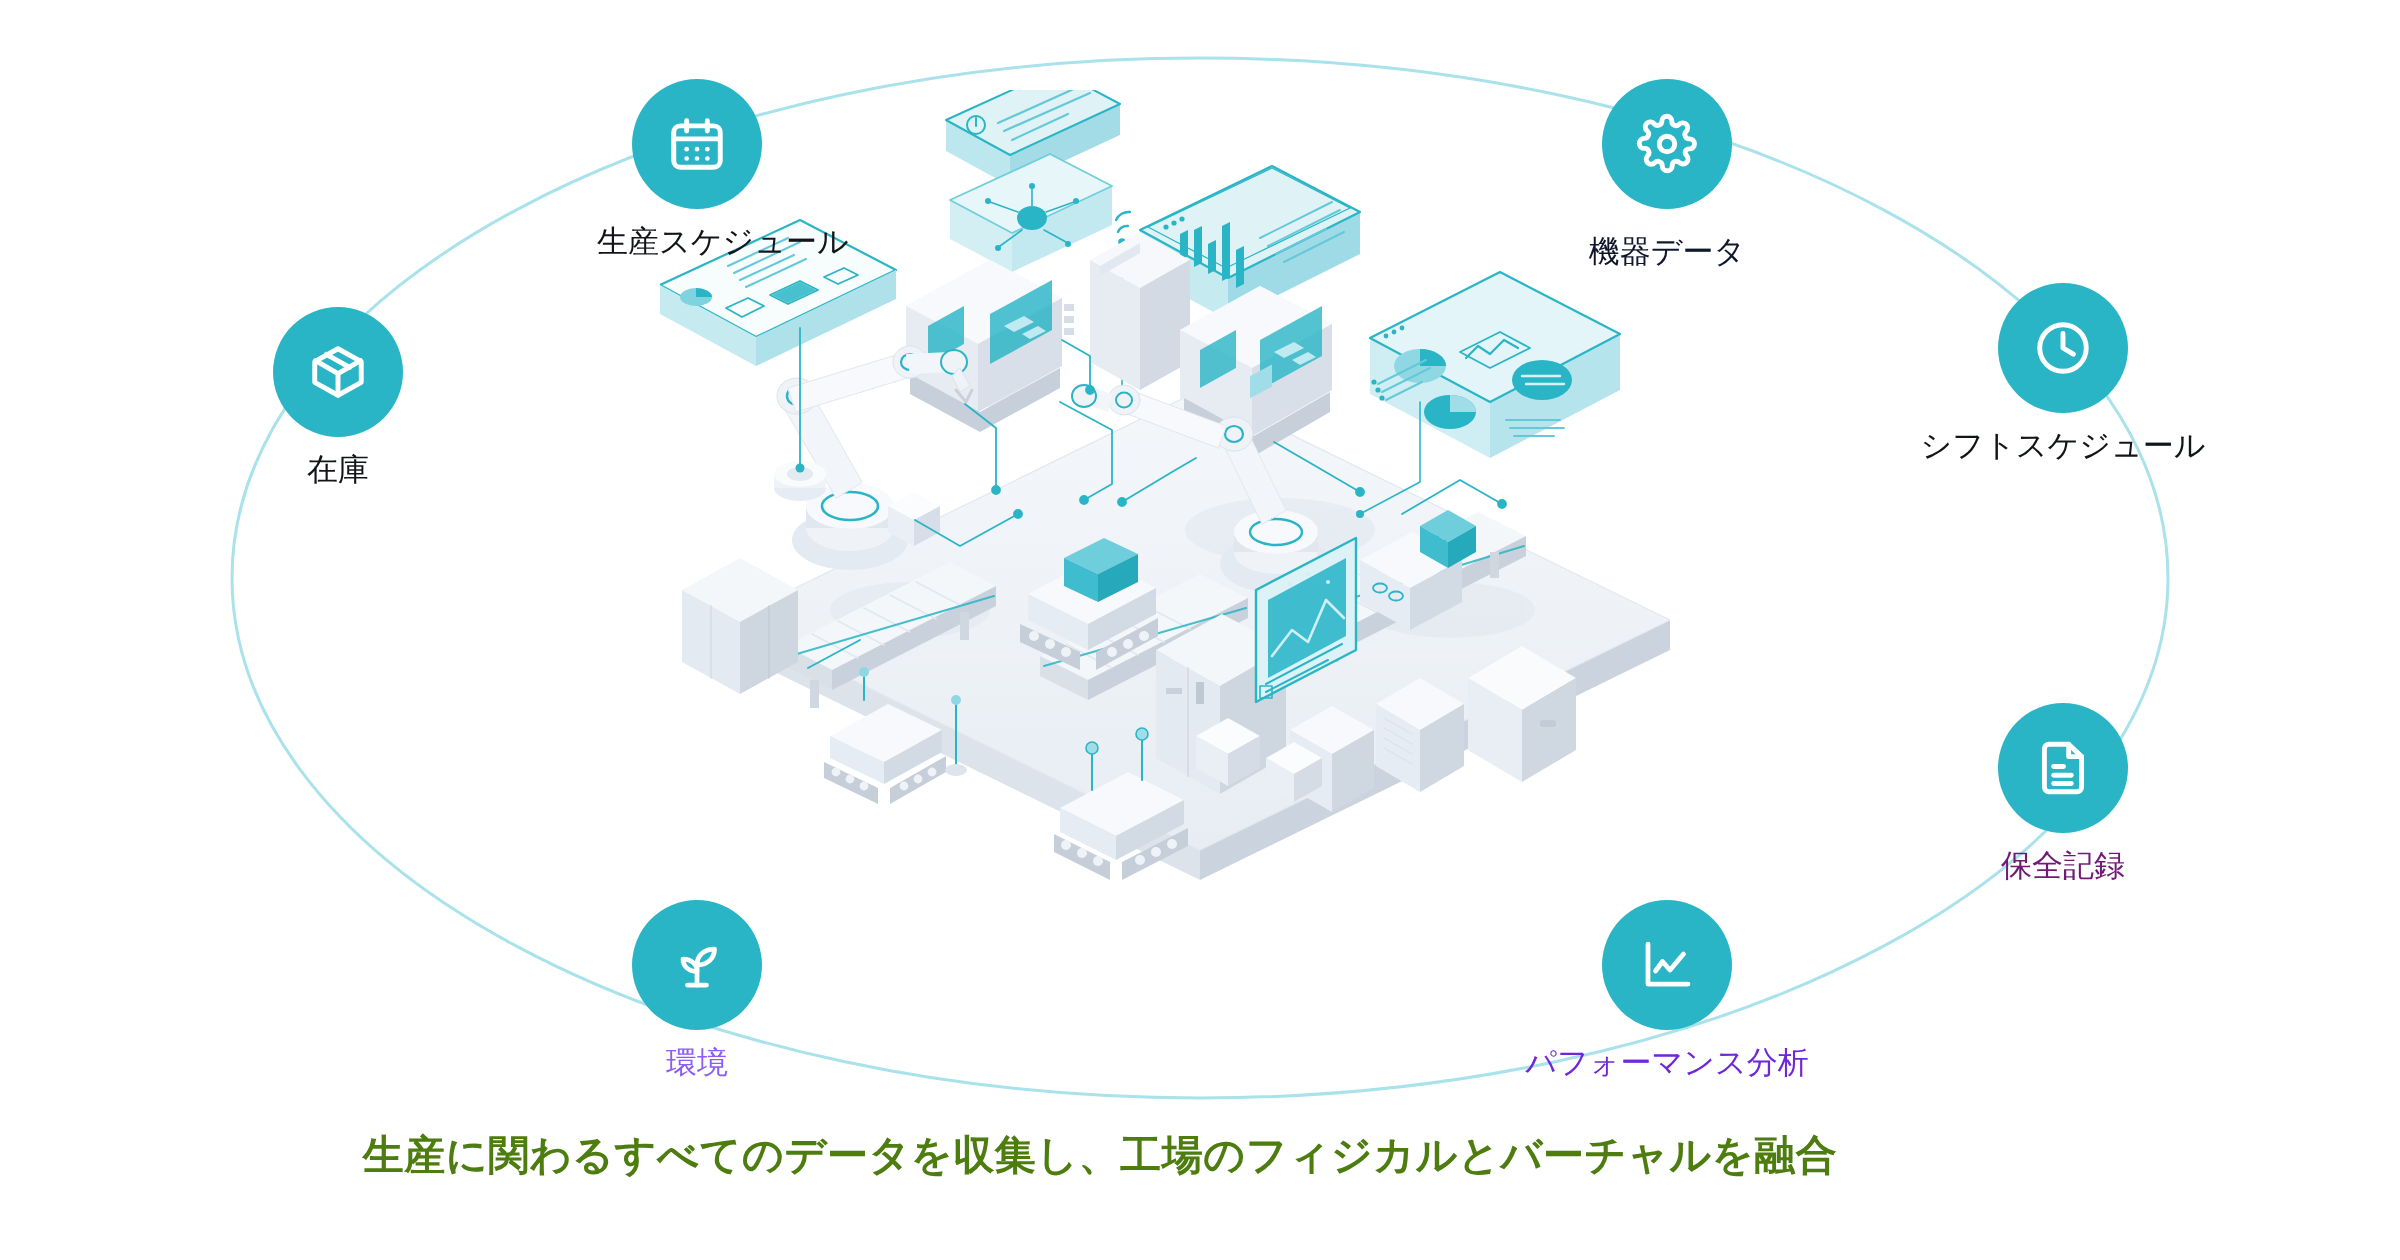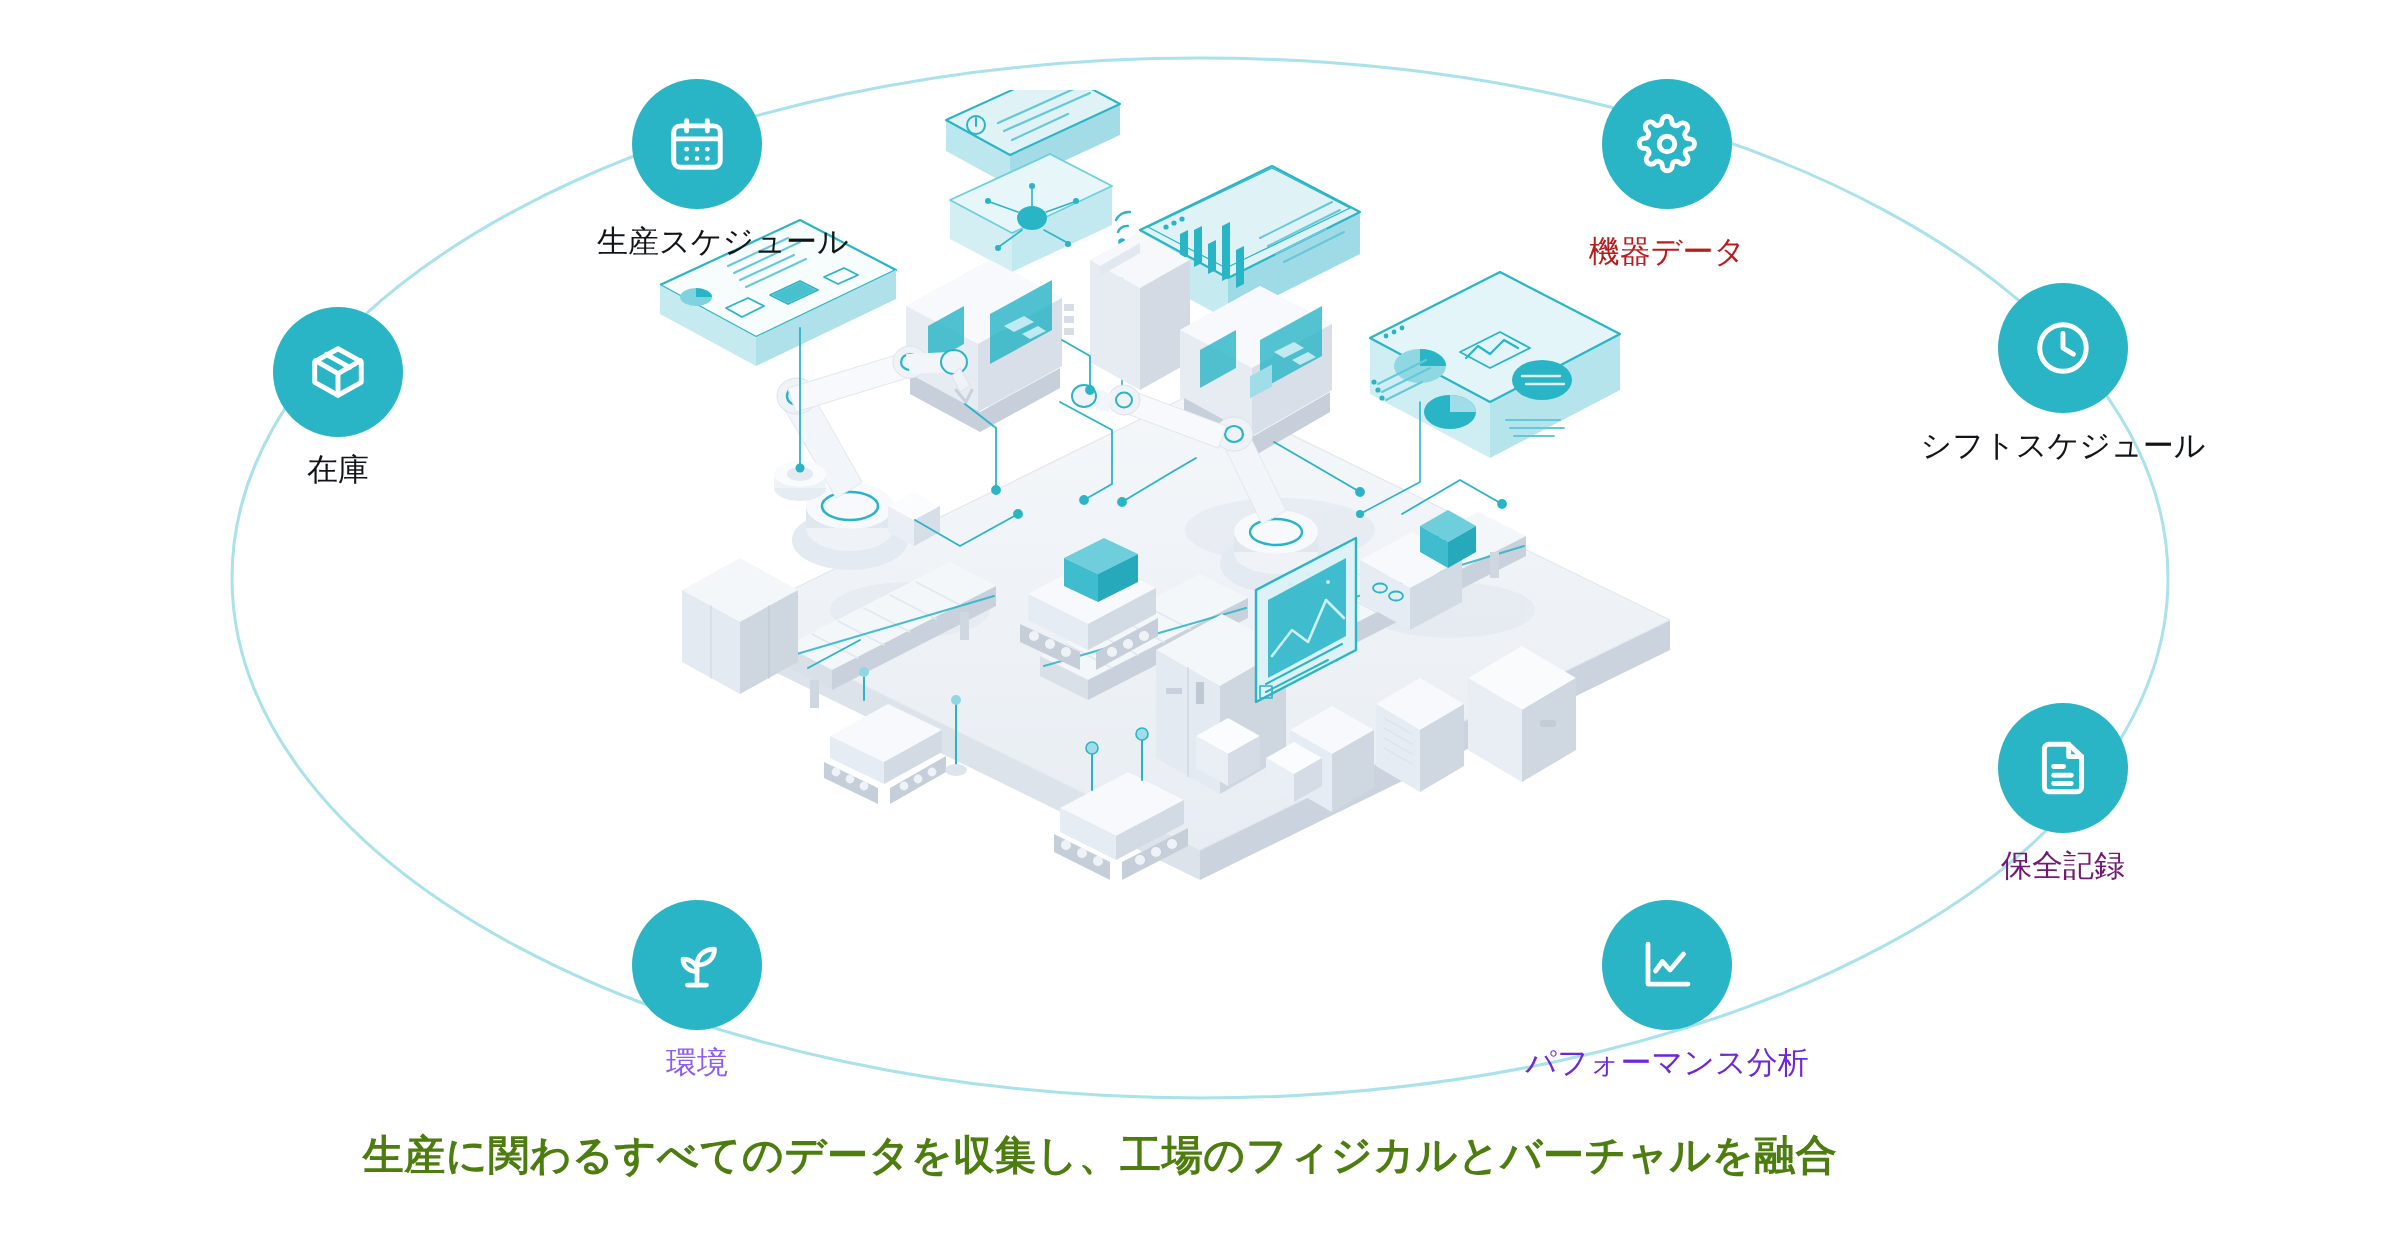--- a/index.html
+++ b/index.html
@@ -589,21 +589,21 @@
     <div class="label" style="color: rgb(17, 20, 24);">生産スケジュール</div>
   </div>
 
   <div class="node" style="left:1667px; top:79px;">
     <div class="bubble" style="background:#2AB5C6;">
       <svg width="62" height="62" viewBox="0 0 24 24" fill="none" stroke="#ffffff" stroke-width="1.9" stroke-linecap="round" stroke-linejoin="round">
         <circle cx="12" cy="12" r="3"></circle>
         <path d="M19.2 14.6a1.6 1.6 0 0 0 .32 1.77l.06.06a1.94 1.94 0 1 1-2.75 2.75l-.06-.06a1.6 1.6 0 0 0-1.77-.32 1.6 1.6 0 0 0-.97 1.47v.17a1.94 1.94 0 1 1-3.88 0v-.09a1.6 1.6 0 0 0-1.05-1.47 1.6 1.6 0 0 0-1.77.32l-.06.06a1.94 1.94 0 1 1-2.75-2.75l.06-.06a1.6 1.6 0 0 0 .32-1.77 1.6 1.6 0 0 0-1.47-.97H3.2a1.94 1.94 0 0 1 0-3.88h.09a1.6 1.6 0 0 0 1.47-1.05 1.6 1.6 0 0 0-.32-1.77l-.06-.06A1.94 1.94 0 1 1 7.13 4.3l.06.06a1.6 1.6 0 0 0 1.77.32h.08a1.6 1.6 0 0 0 .97-1.47V3.2a1.94 1.94 0 0 1 3.88 0v.09a1.6 1.6 0 0 0 .97 1.47 1.6 1.6 0 0 0 1.77-.32l.06-.06a1.94 1.94 0 1 1 2.75 2.75l-.06.06a1.6 1.6 0 0 0-.32 1.77v.08a1.6 1.6 0 0 0 1.47.97h.17a1.94 1.94 0 0 1 0 3.88h-.09a1.6 1.6 0 0 0-1.47.97z"></path>
       </svg>
     </div>
-    <div class="label" style="color: #b91c1c; margin-top: 24px;">機器データ</div>
+    <div class="label" style="color: #0f172a; margin-top: 24px;">機器データ</div>
   </div>
 
   <div class="node wide" style="left:2063px; top:283px;">
     <div class="bubble" style="background:#2AB5C6;">
       <svg width="62" height="62" viewBox="0 0 24 24" fill="none" stroke="#ffffff" stroke-width="1.9" stroke-linecap="round" stroke-linejoin="round">
         <circle cx="12" cy="12" r="9"></circle>
         <polyline points="12 6.4 12 12 16 14.4"></polyline>
       </svg>
     </div>
     <div class="label" style="color: rgb(17, 20, 24);">シフトスケジュール</div>

